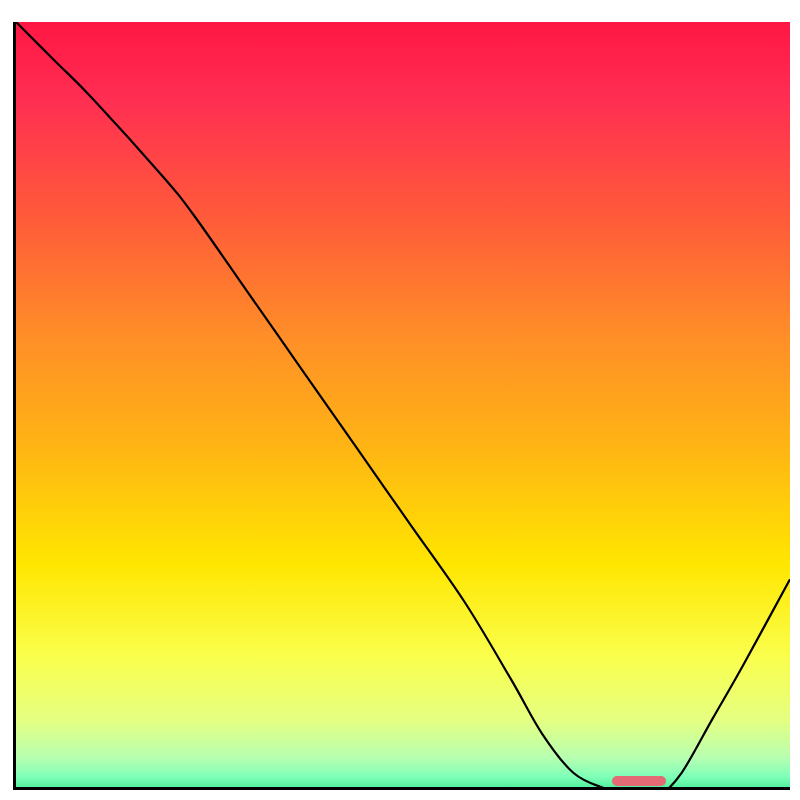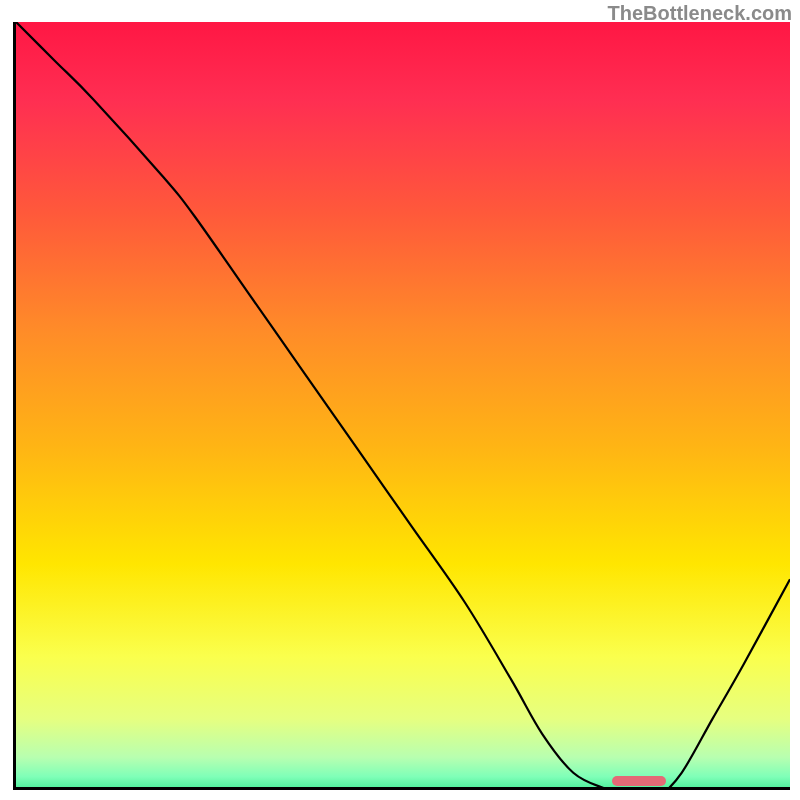--- a/index.html
+++ b/index.html
@@ -49,21 +49,20 @@
     height: 10px;
     border-radius: 5px;
     background: #e46a76;
     z-index: 3;
   }
 </style>
 </head>
 <body>
 
 <div class="container">
-  <div class="watermark">TheBottleneck.com</div>
   <div class="plot-area">
     <svg class="gradient-bg" viewBox="0 0 100 100" preserveAspectRatio="none">
       <defs>
         <linearGradient id="bg-grad" x1="0" y1="0" x2="0" y2="1">
             <stop offset="0%" stop-color="#ff1744"></stop>
             <stop offset="10%" stop-color="#ff2e52"></stop>
             <stop offset="25%" stop-color="#ff5a3a"></stop>
             <stop offset="40%" stop-color="#ff8c28"></stop>
             <stop offset="55.00000000000001%" stop-color="#ffb514"></stop>
             <stop offset="70%" stop-color="#ffe600"></stop>

